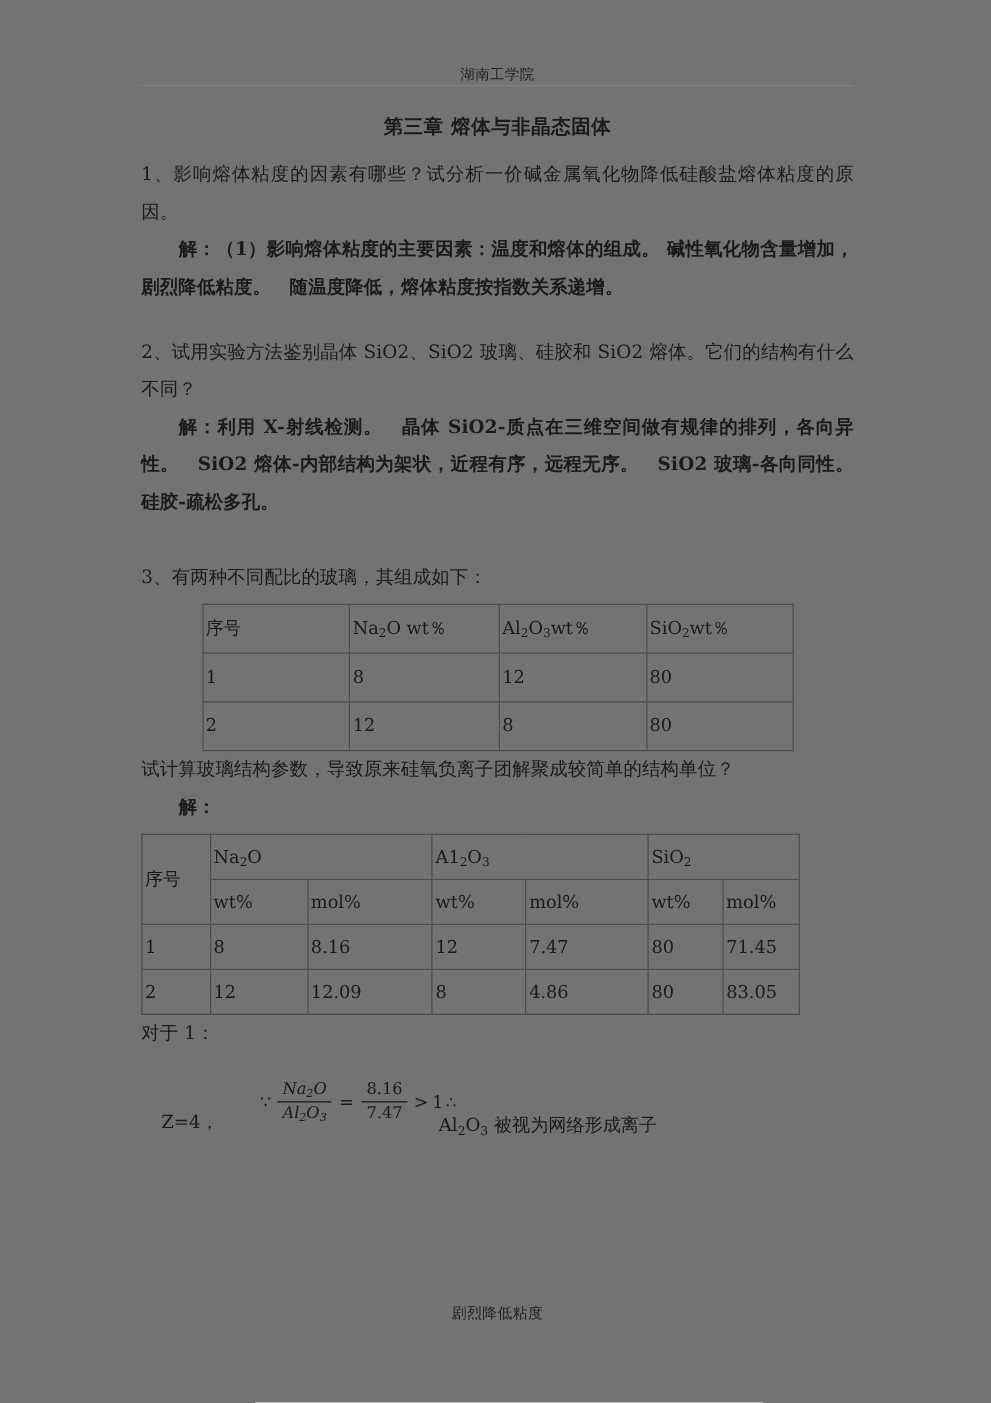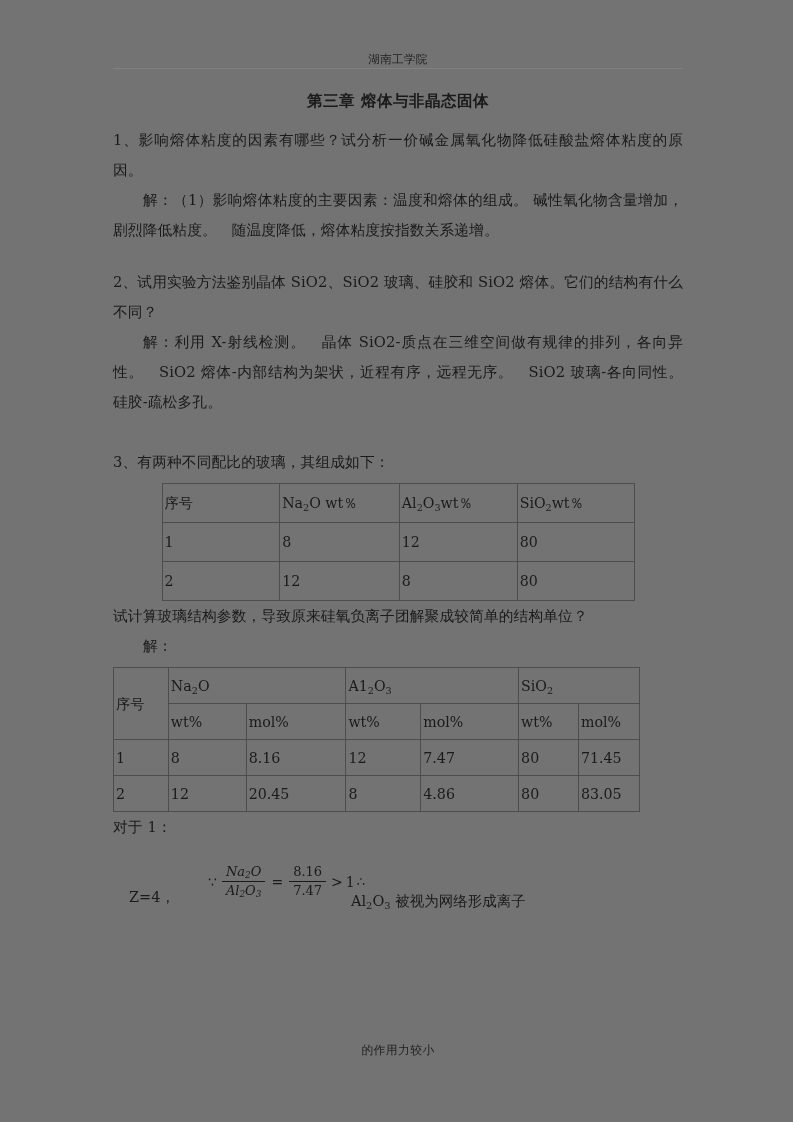--- a/index.html
+++ b/index.html
@@ -59,20 +59,21 @@
 
   p.para {
     margin: 0;
     font-size: 14.7px;
     line-height: 30px;
     text-align: justify;
     letter-spacing: 0.15px;
   }
   p.indent2 {
     text-indent: 30px;
+    font-weight: bold;
   }
   .gap-md { height: 22px; }
   .gap-lg { height: 30px; }
 
   sub, sup {
     font-size: 0.68em;
     line-height: 0;
   }
   sub { vertical-align: -0.28em; }
   sup { vertical-align: 0.5em; }
@@ -277,21 +278,21 @@
             <td>8</td>
             <td>8.16</td>
             <td>12</td>
             <td>7.47</td>
             <td>80</td>
             <td>71.45</td>
           </tr>
           <tr>
             <td>2</td>
             <td>12</td>
-            <td>20.45</td>
+            <td>12.09</td>
             <td>8</td>
             <td>4.86</td>
             <td>80</td>
             <td>83.05</td>
           </tr>
         </tbody>
       </table>
     </div>
 
     <p class="para">对于 1：</p>
@@ -313,15 +314,15 @@
         <span class="gtsym">&gt;</span>
         <span>1</span>
         <span class="thereforesym">∴</span>
       </span>
 
       <span class="formula-tail">Al<sub>2</sub>O<sub>3</sub> 被视为网络形成离子</span>
     </div>
 
   </div>
 
-  <div class="footer">的作用力较小</div>
+  <div class="footer">剧烈降低粘度</div>
 
 </div>
 
 </body></html>

